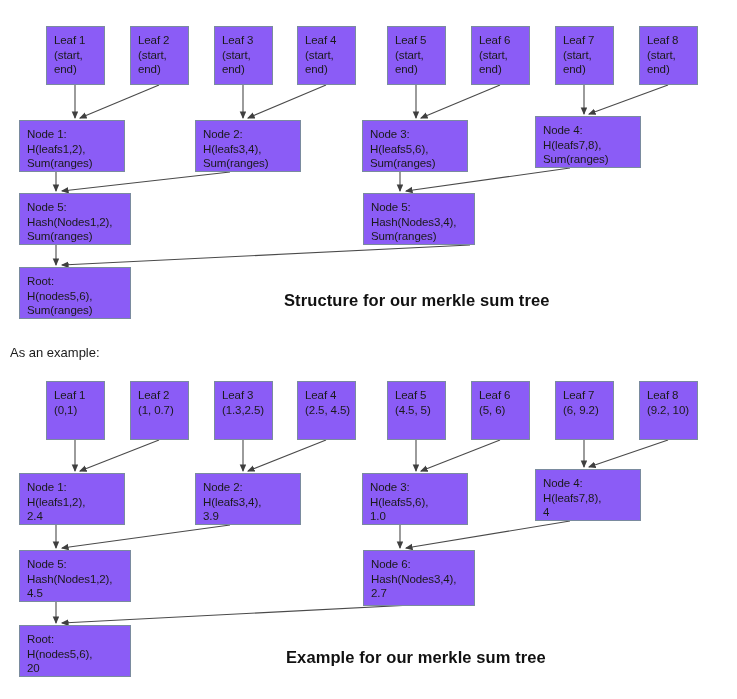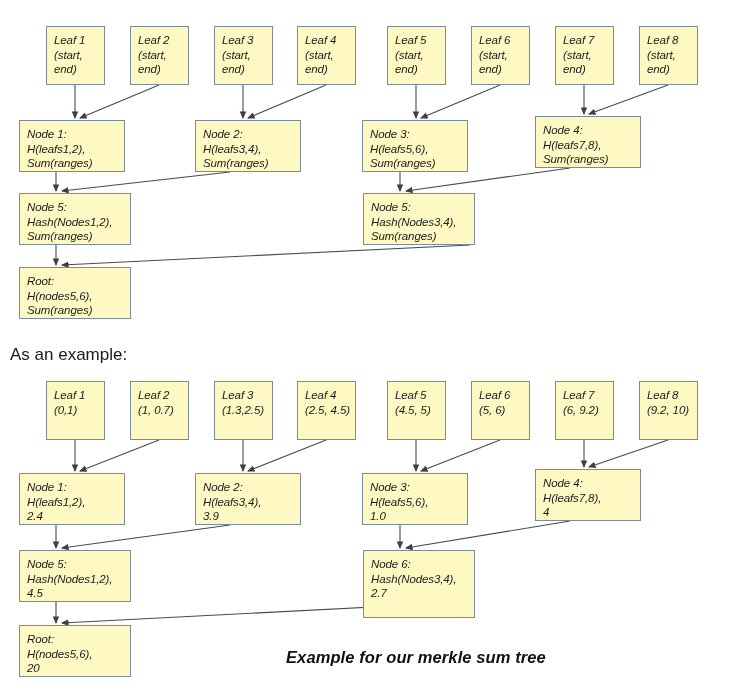--- a/index.html
+++ b/index.html
@@ -27,44 +27,43 @@
     position: absolute;
     left: 0;
     top: 0;
     width: 737px;
     height: 699px;
     pointer-events: none;
   }
   .node-box {
     position: absolute;
     box-sizing: border-box;
-    background: #fef9c3;
+    background: #8b5cf6;
     border: 1px solid #7a8b9e;
     padding: 6px 6px 4px 7px;
     font-size: 11.5px;
     line-height: 14.6px;
     color: #1a1a1a;
     white-space: pre;
     letter-spacing: -0.1px;
-    font-style: italic;
   }
   .node-box .ln {
     display: block;
   }
   .caption {
     position: absolute;
     font-size: 16.5px;
     font-weight: bold;
     color: #111111;
     letter-spacing: 0.1px;
     white-space: nowrap;
   }
   .note {
     position: absolute;
-    font-size: 17px;
+    font-size: 13px;
     color: #1a1a1a;
     white-space: nowrap;
   }
 </style>
 </head>
 <body>
 
 <div id="canvas">
 
   <svg class="edges" viewBox="0 0 737 699" width="737" height="699" xmlns="http://www.w3.org/2000/svg">
@@ -138,22 +137,23 @@
       <div class="node-box" style="left: 297px; top: 381px; width: 59px; height: 59px;"><span class="ln">Leaf 4</span><span class="ln">(2.5, 4.5)</span></div>
       <div class="node-box" style="left: 387px; top: 381px; width: 59px; height: 59px;"><span class="ln">Leaf 5</span><span class="ln">(4.5, 5)</span></div>
       <div class="node-box" style="left: 471px; top: 381px; width: 59px; height: 59px;"><span class="ln">Leaf 6</span><span class="ln">(5, 6)</span></div>
       <div class="node-box" style="left: 555px; top: 381px; width: 59px; height: 59px;"><span class="ln">Leaf 7</span><span class="ln">(6, 9.2)</span></div>
       <div class="node-box" style="left: 639px; top: 381px; width: 59px; height: 59px;"><span class="ln">Leaf 8</span><span class="ln">(9.2, 10)</span></div>
       <div class="node-box" style="left: 19px; top: 473px; width: 106px; height: 52px;"><span class="ln">Node 1:</span><span class="ln">H(leafs1,2),</span><span class="ln">2.4</span></div>
       <div class="node-box" style="left: 195px; top: 473px; width: 106px; height: 52px;"><span class="ln">Node 2:</span><span class="ln">H(leafs3,4),</span><span class="ln">3.9</span></div>
       <div class="node-box" style="left: 362px; top: 473px; width: 106px; height: 52px;"><span class="ln">Node 3:</span><span class="ln">H(leafs5,6),</span><span class="ln">1.0</span></div>
       <div class="node-box" style="left: 535px; top: 469px; width: 106px; height: 52px;"><span class="ln">Node 4:</span><span class="ln">H(leafs7,8),</span><span class="ln">4</span></div>
       <div class="node-box" style="left: 19px; top: 550px; width: 112px; height: 52px;"><span class="ln">Node 5:</span><span class="ln">Hash(Nodes1,2),</span><span class="ln">4.5</span></div>
-      <div class="node-box" style="left: 363px; top: 550px; width: 112px; height: 68px;"><span class="ln">Node 6:</span><span class="ln">Hash(Nodes3,4),</span><span class="ln">2.7</span></div>
+      <div class="node-box" style="left: 363px; top: 550px; width: 112px; height: 56px;"><span class="ln">Node 6:</span><span class="ln">Hash(Nodes3,4),</span><span class="ln">2.7</span></div>
       <div class="node-box" style="left: 19px; top: 625px; width: 112px; height: 52px;"><span class="ln">Root:</span><span class="ln">H(nodes5,6),</span><span class="ln">20</span></div>
     </div>
 
+  <div class="caption" style="left:284px; top:291px;">Structure for our merkle sum tree</div>
 
   <div class="note" style="left:10px; top:345px;">As an example:</div>
 
-  <div class="caption" style="left:286px; top:648px;font-style:italic;">Example for our merkle sum tree</div>
+  <div class="caption" style="left:286px; top:648px;">Example for our merkle sum tree</div>
 
 </div>
 
 </body></html>

